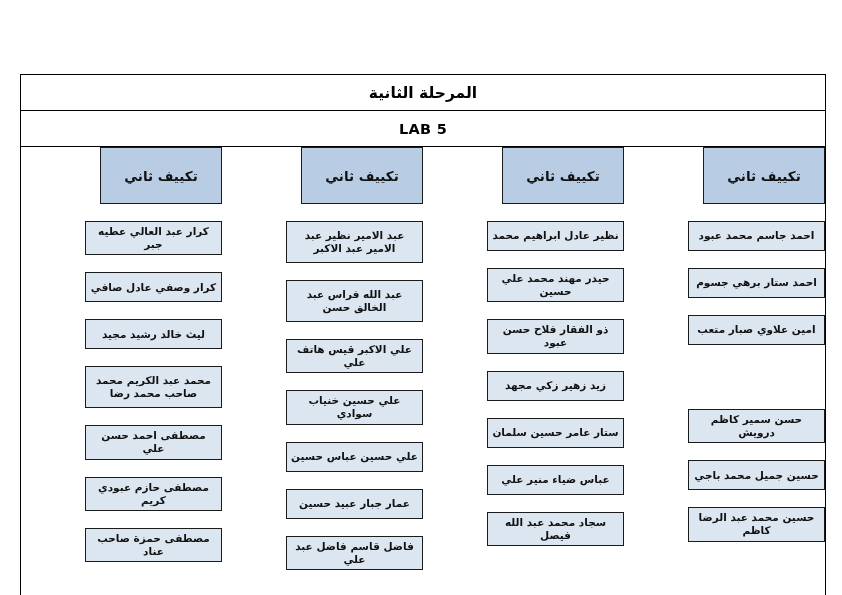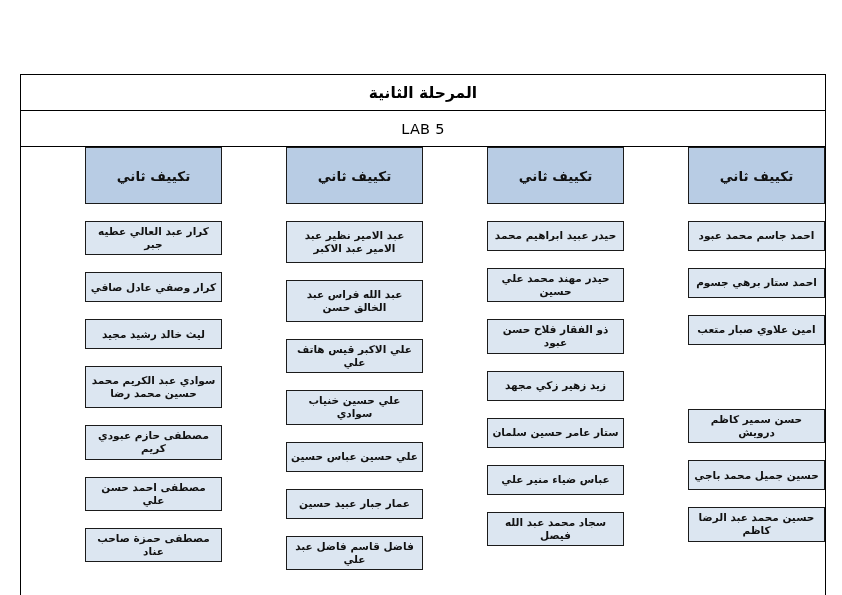--- a/index.html
+++ b/index.html
@@ -36,21 +36,21 @@
     background: #ffffff;
   }
   .banner-stage {
     height: 36px;
     font-size: 15.5px;
     font-weight: 700;
   }
   .banner-lab {
     height: 36px;
     font-size: 14.5px;
-    font-weight: 400;
+    font-weight: 700;
     direction: ltr;
     letter-spacing: 0.3px;
   }
 
   
   .grid {
     display: flex;
     flex-direction: row;  
     box-sizing: border-box;
   }
@@ -69,21 +69,21 @@
     background: #b8cce4;
     border: 1.2px solid #1b1b1b;
     box-sizing: border-box;
     display: flex;
     align-items: center;
     justify-content: center;
     font-size: 13.5px;
     font-weight: 700;
     color: #111111;
     margin: 0 0 0 0;
-    width: 137px;
+    width: 122px;
   }
   
   .col:nth-child(1) .col-head { margin-right: 0px; }
   .col:nth-child(2) .col-head { margin-right: 0px; }
   .col:nth-child(3) .col-head { margin-right: 0px; }
   .col:nth-child(4) .col-head { margin-right: 0px; }
 
   .cells {
     display: flex;
     flex-direction: column;
@@ -141,21 +141,21 @@
           <div class="cell">امين علاوي صبار متعب</div>
           <div class="cell empty"></div>
           <div class="cell">حسن سمير كاظم درويش</div>
           <div class="cell">حسين جميل محمد باجي</div>
           <div class="cell">حسين محمد عبد الرضا كاظم</div>
         </div>
       </div>
       <div class="col">
         <div class="col-head">تكييف ثاني</div>
         <div class="cells">
-          <div class="cell">حيدر عبيد ابراهيم محمد</div>
+          <div class="cell">نظير عادل ابراهيم محمد</div>
           <div class="cell">حيدر مهند محمد علي حسين</div>
           <div class="cell">ذو الفقار فلاح حسن عبود</div>
           <div class="cell">زيد زهير زكي مجهد</div>
           <div class="cell">ستار عامر حسين سلمان</div>
           <div class="cell">عباس ضياء منير علي</div>
           <div class="cell">سجاد محمد عبد الله فيصل</div>
         </div>
       </div>
       <div class="col">
         <div class="col-head">تكييف ثاني</div>
@@ -168,22 +168,22 @@
           <div class="cell">عمار جبار عبيد حسين</div>
           <div class="cell">فاضل قاسم فاضل عبد علي</div>
         </div>
       </div>
       <div class="col">
         <div class="col-head">تكييف ثاني</div>
         <div class="cells">
           <div class="cell">كرار عبد العالي عطيه جبر</div>
           <div class="cell">كرار وصفي عادل صافي</div>
           <div class="cell">ليث خالد رشيد مجيد</div>
-          <div class="cell tall">سوادي عبد الكريم محمد حسين محمد رضا</div>
+          <div class="cell tall">محمد عبد الكريم محمد صاحب محمد رضا</div>
+          <div class="cell">مصطفى احمد حسن علي</div>
           <div class="cell">مصطفى حازم عبودي كريم</div>
-          <div class="cell">مصطفى احمد حسن علي</div>
           <div class="cell">مصطفى حمزة صاحب عناد</div>
         </div>
       </div>
     </div>
 
   <div class="bottom-pad"></div>
 </div>
 
 </body></html>

